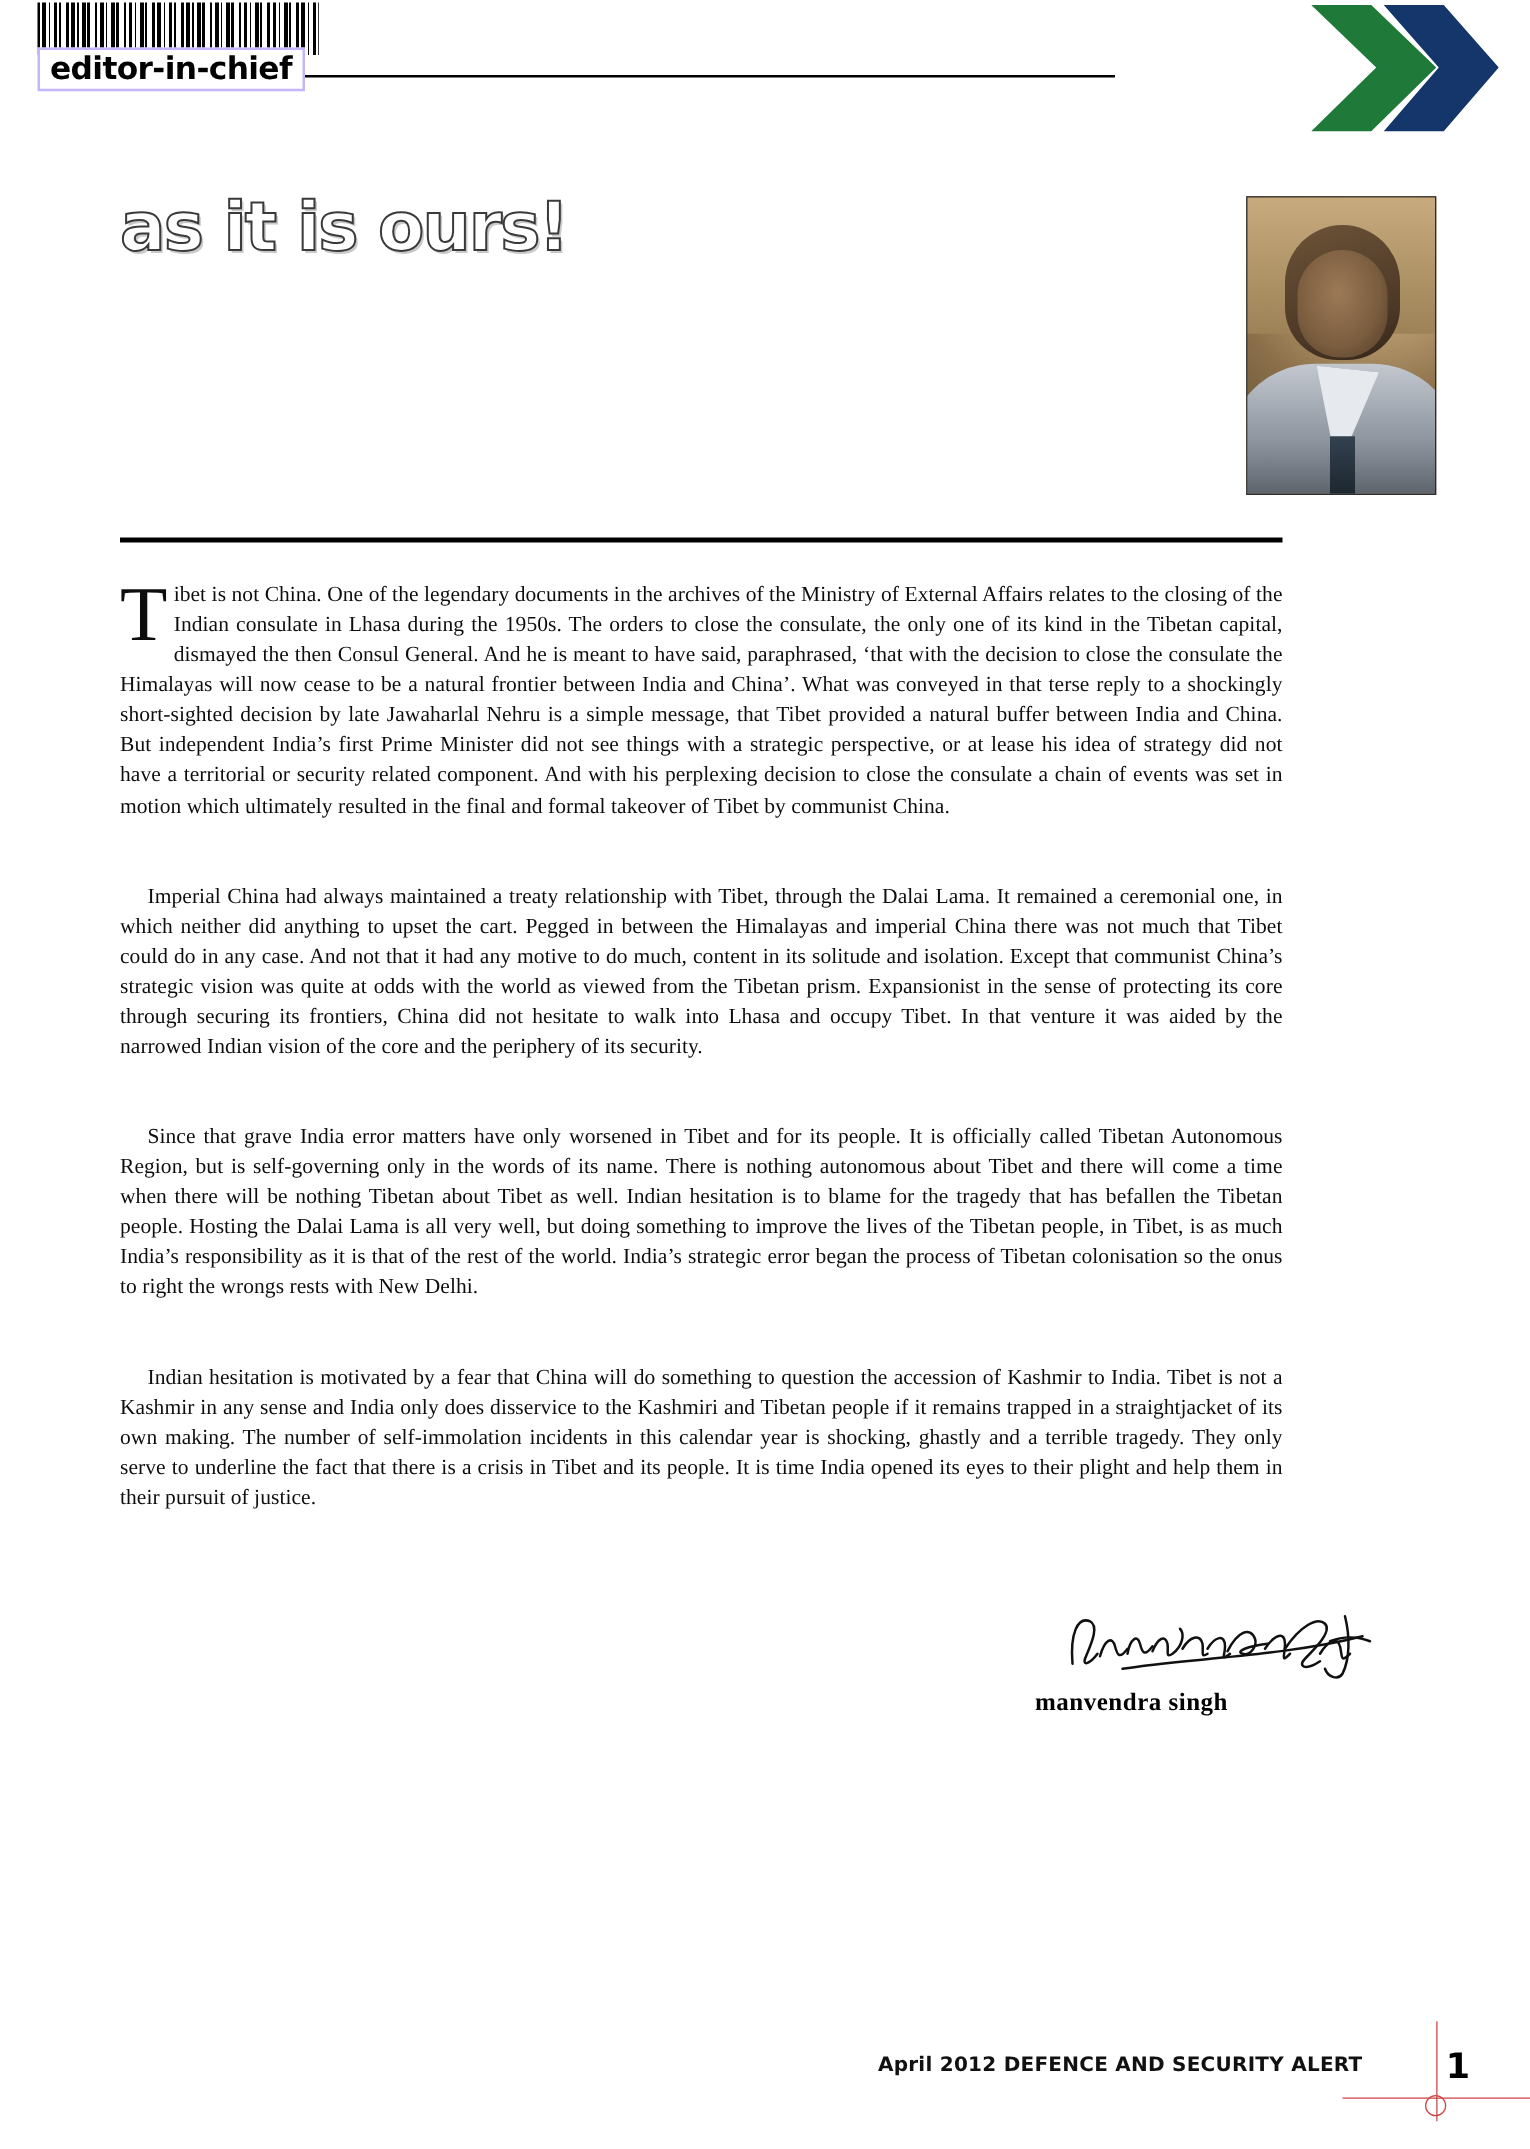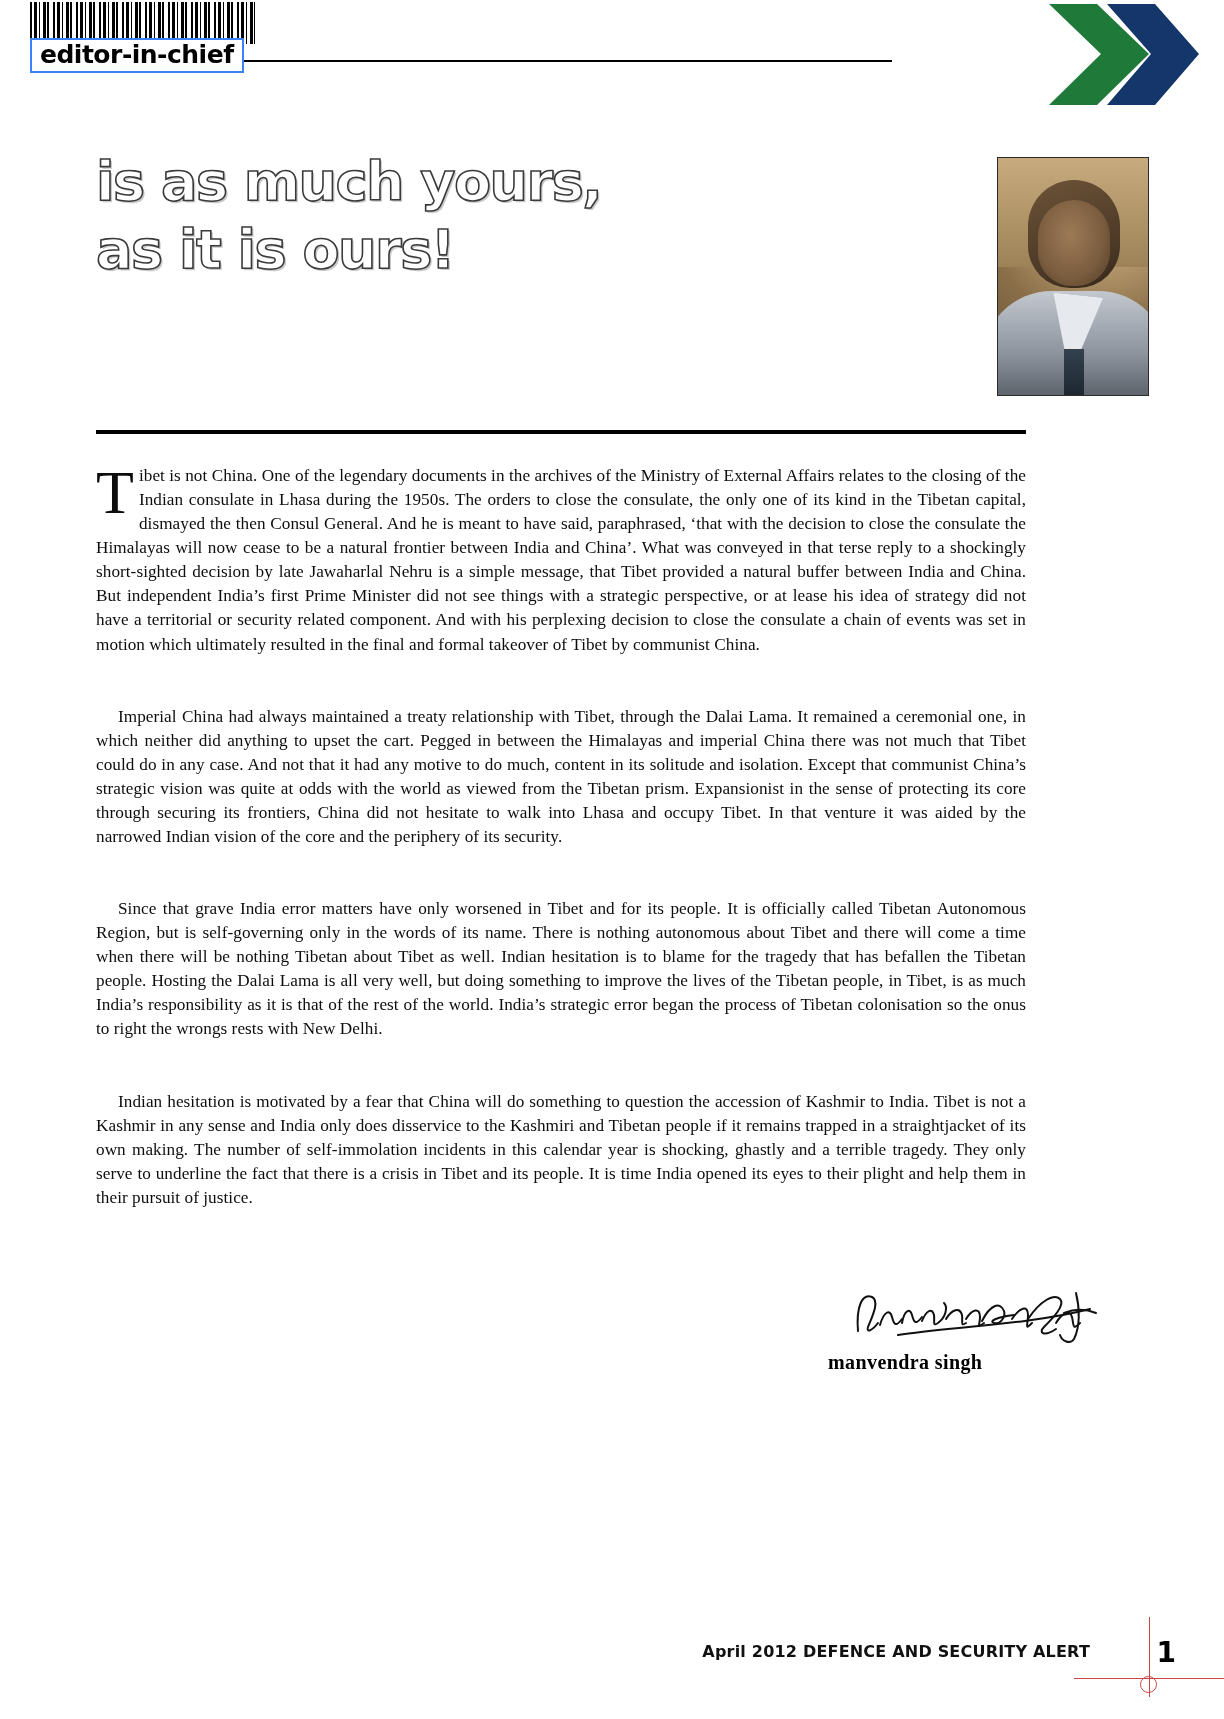--- a/index.html
+++ b/index.html
@@ -36,21 +36,21 @@
       #000 4px, #000 7px, #fff 7px, #fff 9px,
       #000 9px, #000 10px, #fff 10px, #fff 13px,
       #000 13px, #000 16px, #fff 16px, #fff 17px,
       #000 17px, #000 19px, #fff 19px, #fff 23px
     );
   }
   .kicker {
     position: absolute;
     left: 30px;
     top: 38px;
-    border: 2px solid #3b82f6;
+    border: 2px solid #c4b5fd;
     background: #fff;
     padding: 2px 8px 4px 8px;
     font-family: "DejaVu Sans", sans-serif;
     font-weight: bold;
     font-size: 25px;
     letter-spacing: -0.5px;
     line-height: 1.0;
     color: #000;
     z-index: 3;
   }
@@ -269,21 +269,20 @@
   <div class="header-rule"></div>
   <div class="chevrons">
     <svg width="150" height="105" viewBox="0 0 150 105" xmlns="http://www.w3.org/2000/svg">
       <polygon points="0,2 48,2 100,52 48,103 0,103 52,52" fill="#1f7a3a"></polygon>
       <polygon points="58,2 106,2 150,52 106,103 58,103 102,52" fill="#14366b"></polygon>
     </svg>
   </div>
 </div>
 
 <div class="title-block">
-  <div class="title-line l2">is as much yours,</div>
   <div class="title-line l3">as it is ours!</div>
 </div>
 
 <div class="portrait">
   <div class="bg"></div>
   <div class="wall"></div>
   <div class="head"></div>
   <div class="face"></div>
   <div class="shoulders"></div>
   <div class="collar"></div>

